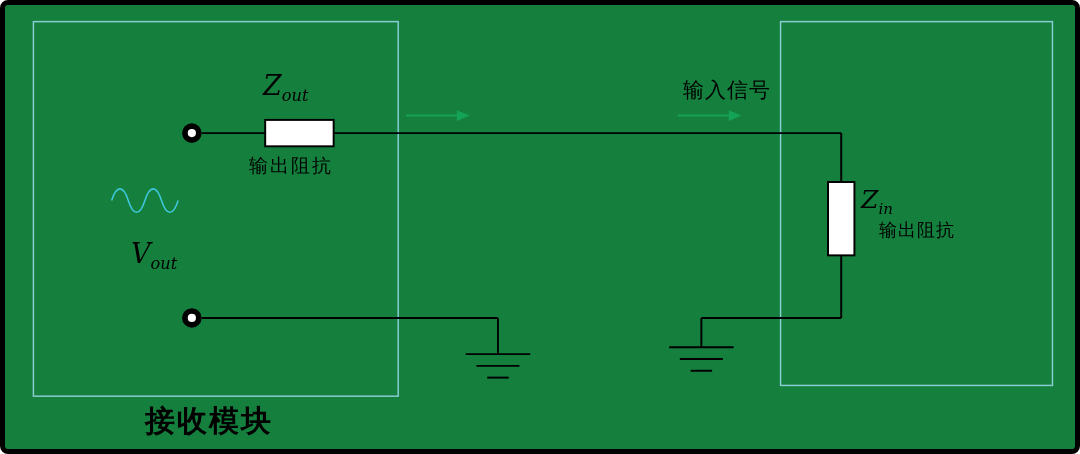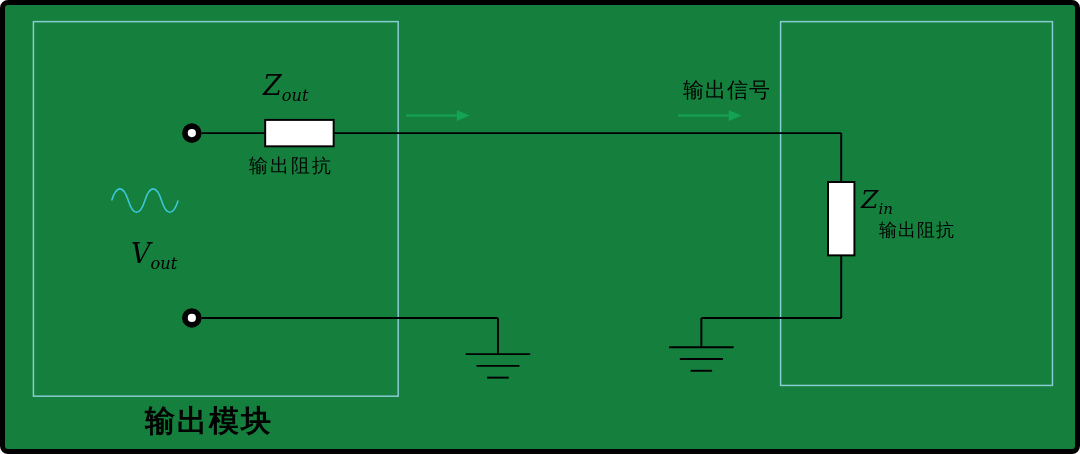--- a/index.html
+++ b/index.html
@@ -99,22 +99,22 @@
     </g>
   </svg>
 
   <div class="label math" style="left:258px; top:66px; font-size:27px;"><span>Z</span><sub>out</sub></div>
 
   <div class="label cjk impedance-caption" style="left:244px; top:151px;">输出阻抗</div>
 
   <div class="label math" style="left:126px; top:234px; font-size:27px;"><span>V</span><sub>out</sub></div>
 
 
-  <div class="label cjk signal-label" style="left:678px; top:73px;">输出信号</div>
+  <div class="label cjk signal-label" style="left:678px; top:73px;">输入信号</div>
 
   <div class="label math" style="left:856px; top:181px; font-size:25px;"><span>Z</span><sub>in</sub></div>
 
   <div class="label cjk" style="left:874px; top:216px; font-size:18px; letter-spacing:1px;">输出阻抗</div>
 
-  <div class="label cjk module-title" style="left:140px; top:399px;">输出模块</div>
+  <div class="label cjk module-title" style="left:140px; top:399px;">接收模块</div>
 
 
 </div>
 
 </body></html>

